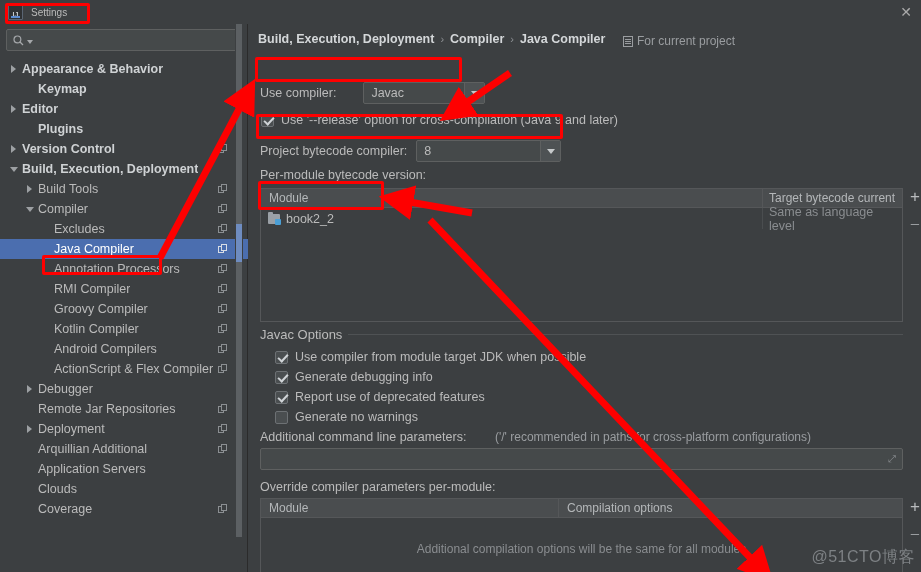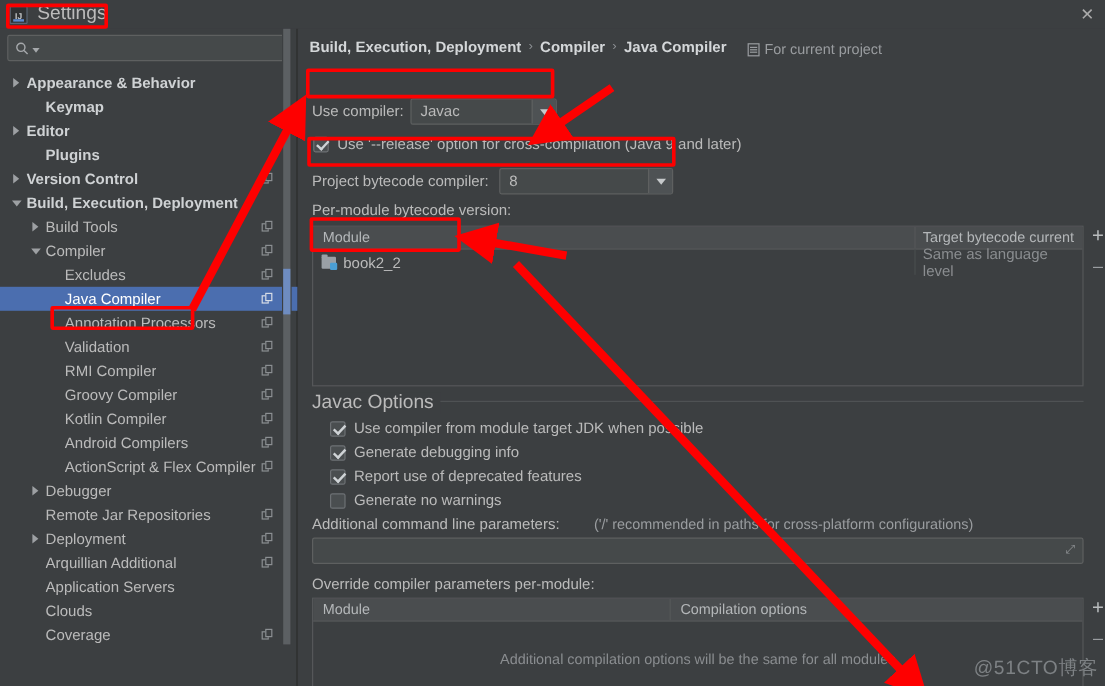--- a/index.html
+++ b/index.html
@@ -23,21 +23,21 @@
     display: flex; align-items: flex-end; justify-content: center;
   }
   .ij-icon::before {
     content: "IJ"; font-size: 7px; color: #c9ccce; font-weight: bold;
     font-family: "Liberation Sans", sans-serif; line-height: 9px;
   }
   .ij-icon::after {
     content: ""; position: absolute; bottom: 1px; left: 2px; right: 2px;
     height: 2px; background: #5b8bd0;
   }
-  .title-text { font-size: 16px; color: #bbbbbb; }
+  .title-text { font-size: 10px; color: #bbbbbb; }
   .close-btn {
     position: absolute; right: 0; top: 0; width: 30px; height: 24px;
     display: flex; align-items: center; justify-content: center;
     color: #aaaaaa; font-size: 14px; line-height: 1;
   }
 
   
   .sidebar {
     position: absolute; left: 0; top: 24px; width: 248px; height: 548px;
     background: #3c3f41; border-right: 1px solid #2b2b2b;
@@ -107,21 +107,21 @@
   }
   .doc-icon { width: 10px; height: 11px; border: 1px solid #9a9da0; position: relative; }
   .doc-icon::after {
     content: ""; position: absolute; left: 1px; top: 2px; width: 6px; height: 1px;
     box-shadow: 0 2px 0 #9a9da0, 0 4px 0 #9a9da0; background: #9a9da0;
   }
 
   .row-label { font-size: 12.5px; color: #bbbbbb; }
   .use-compiler-row {
     position: absolute; left: 11px; top: 58px; display: flex;
-    align-items: center; gap: 6px;
+    align-items: center; gap: 27px;
   }
   .combo {
     height: 22px; background: #45494a; border: 1px solid #5e6060;
     border-radius: 2px; display: flex; align-items: center;
     font-size: 12.5px; color: #bbbbbb; padding-left: 7px; position: relative;
   }
   .combo .arrowbox {
     position: absolute; right: 0; top: 0; bottom: 0; width: 20px;
     display: flex; align-items: center; justify-content: center;
     background: #4e5254; border-left: 1px solid #5e6060;
@@ -188,21 +188,21 @@
   }
   .tbl-buttons {
     position: absolute; left: 656px; top: 164px; width: 20px;
     display: flex; flex-direction: column; align-items: center; gap: 8px;
   }
   .tbl-btn { color: #b9bcbe; font-size: 17px; line-height: 18px; height: 18px; }
   .tbl-btn.minus { font-size: 15px; color: #9a9da0; }
 
   
   .group-title {
-    position: absolute; left: 11px; top: 303px; font-size: 16px;
+    position: absolute; left: 11px; top: 303px; font-size: 13px;
     color: #bbbbbb; background: #3c3f41; padding-right: 6px; z-index: 2;
   }
   .group-line {
     position: absolute; left: 11px; top: 310px; width: 643px; height: 1px;
     background: #4f5254;
   }
   .opt { position: absolute; left: 26px; }
   .opt1 { top: 326px; } .opt2 { top: 346px; }
   .opt3 { top: 366px; } .opt4 { top: 386px; justify-content: flex-end; }
 
@@ -336,28 +336,20 @@
           <span class="tw"></span>
           <span class="tree-label">Java Compiler</span>
           <span class="copy-icon">
             <i class="a"></i>
             <i class="b"></i>
           </span>
         </div>
         <div class="tree-row" style="padding-left: 40px;">
           <span class="tw"></span>
           <span class="tree-label">Annotation Processors</span>
-          <span class="copy-icon">
-            <i class="a"></i>
-            <i class="b"></i>
-          </span>
-        </div>
-        <div class="tree-row" style="padding-left: 40px;">
-          <span class="tw"></span>
-          <span class="tree-label">Validation</span>
           <span class="copy-icon">
             <i class="a"></i>
             <i class="b"></i>
           </span>
         </div>
         <div class="tree-row" style="padding-left: 40px;">
           <span class="tw"></span>
           <span class="tree-label">RMI Compiler</span>
           <span class="copy-icon">
             <i class="a"></i>

